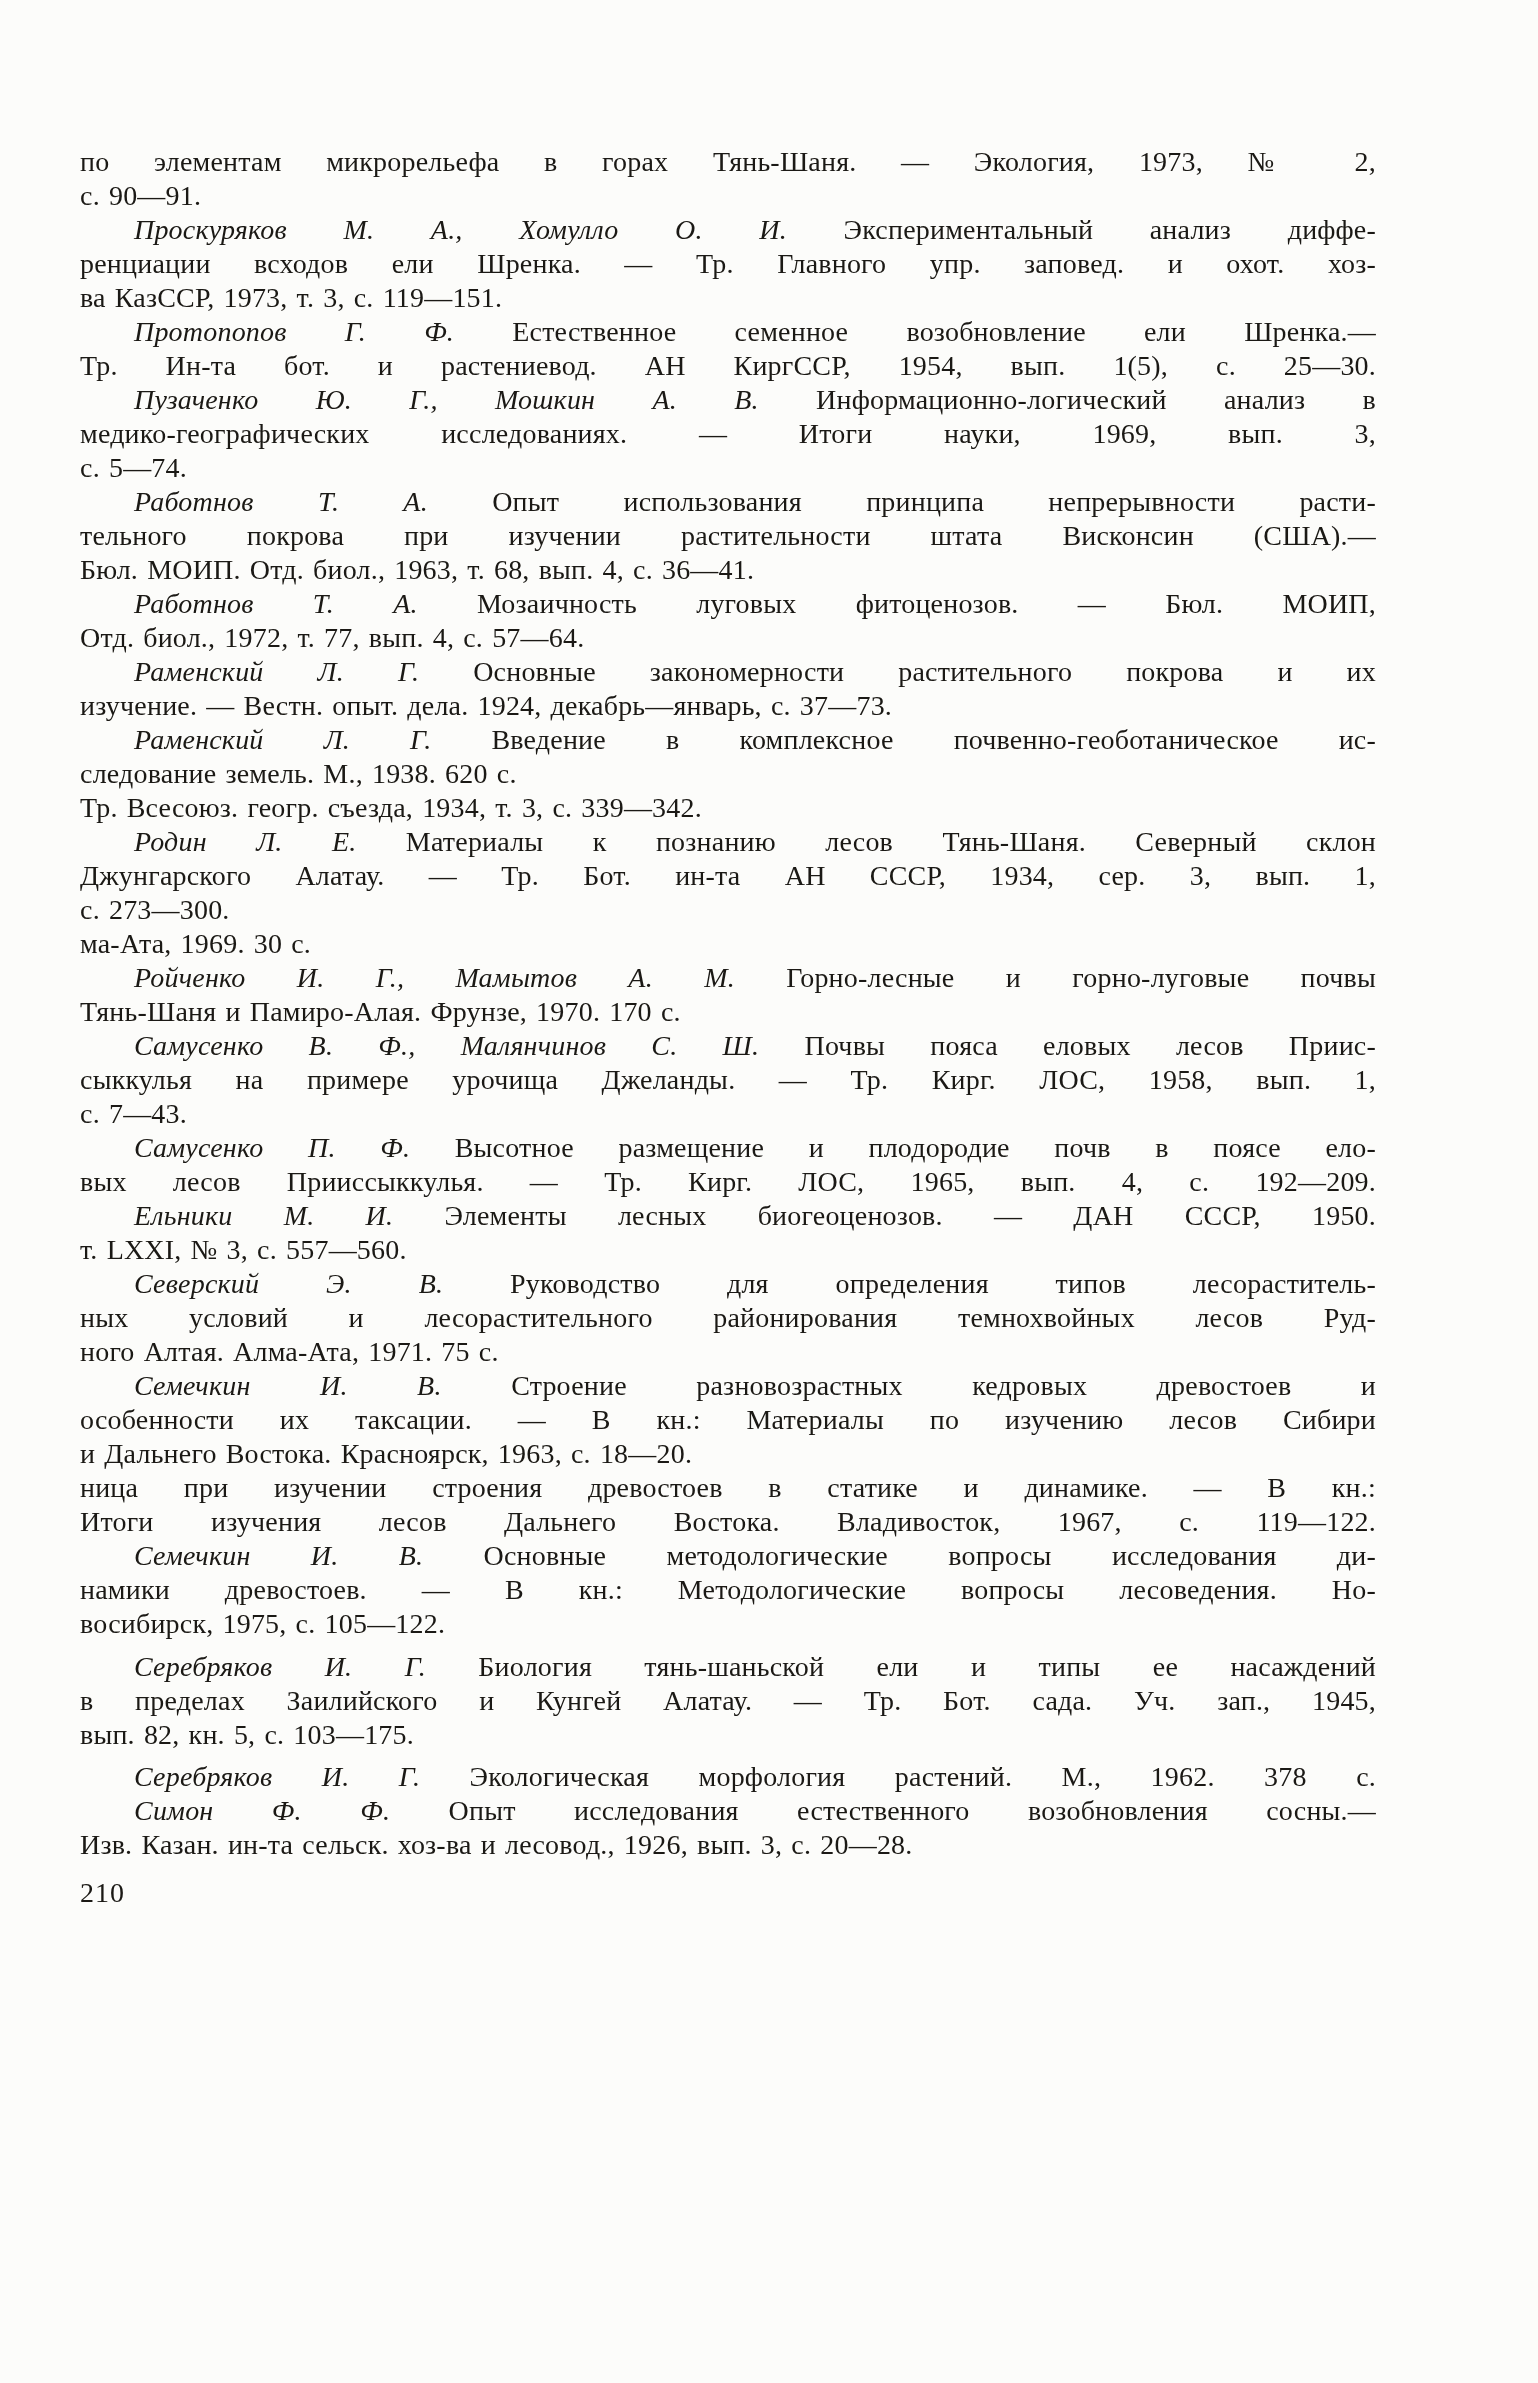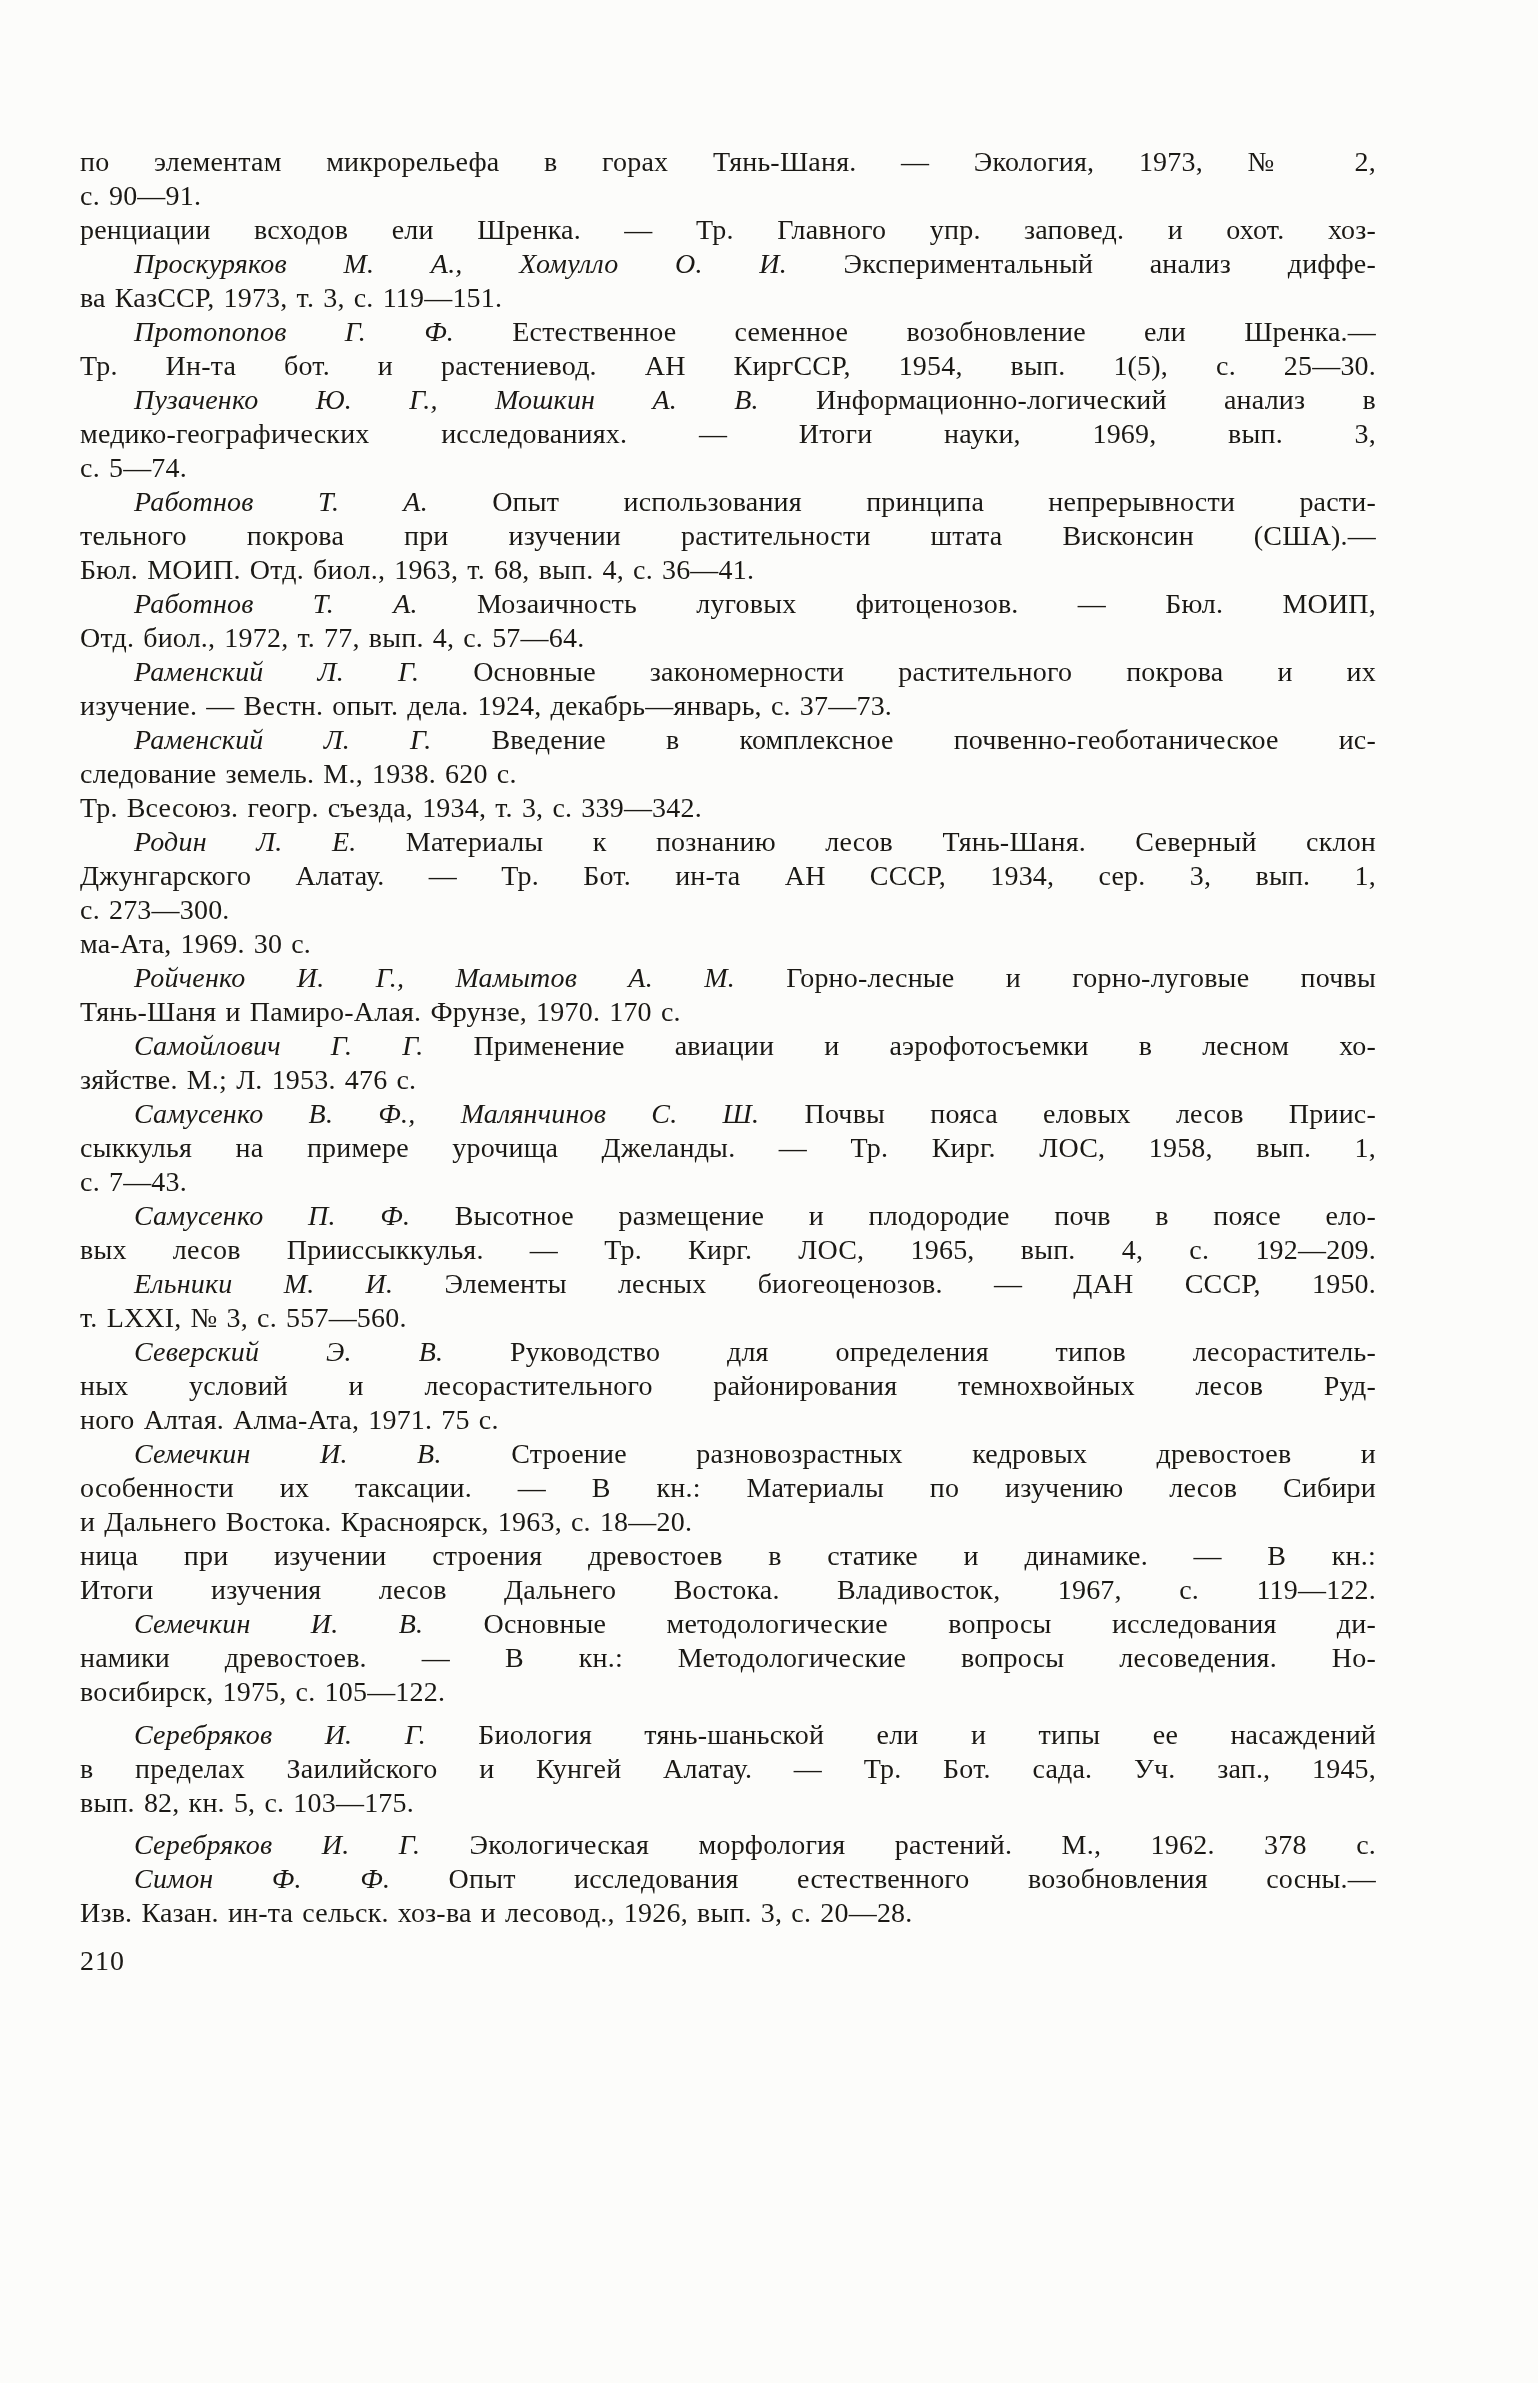--- a/index.html
+++ b/index.html
@@ -50,22 +50,22 @@
 </head>
 <body>
 
 <div class="page">
   <div class="bib">
       <div class="entry">
         <div class="line just"><span class="txt">по элементам микрорельефа в горах Тянь-Шаня. — Экология, 1973, № 2,</span></div>
         <div class="line"><span class="txt">с. 90—91.</span></div>
       </div>
       <div class="entry">
+        <div class="line ind just"><span class="author">Проскуряков М. А., Хомулло О. И.</span><span class="txt"> Экспериментальный анализ диффе-</span></div>
         <div class="line just"><span class="txt">ренциации всходов ели Шренка. — Тр. Главного упр. заповед. и охот. хоз-</span></div>
-        <div class="line ind just"><span class="author">Проскуряков М. А., Хомулло О. И.</span><span class="txt"> Экспериментальный анализ диффе-</span></div>
         <div class="line"><span class="txt">ва КазССР, 1973, т. 3, с. 119—151.</span></div>
       </div>
       <div class="entry">
         <div class="line ind just"><span class="author">Протопопов Г. Ф.</span><span class="txt"> Естественное семенное возобновление ели Шренка.—</span></div>
         <div class="line just"><span class="txt">Тр. Ин-та бот. и растениевод. АН КиргССР, 1954, вып. 1(5), с. 25—30.</span></div>
       </div>
       <div class="entry">
         <div class="line ind just"><span class="author">Пузаченко Ю. Г., Мошкин А. В.</span><span class="txt"> Информационно-логический анализ в</span></div>
         <div class="line just"><span class="txt">медико-географических исследованиях. — Итоги науки, 1969, вып. 3,</span></div>
         <div class="line"><span class="txt">с. 5—74.</span></div>
@@ -94,24 +94,20 @@
         <div class="line ind just"><span class="author">Родин Л. Е.</span><span class="txt"> Материалы к познанию лесов Тянь-Шаня. Северный склон</span></div>
         <div class="line just"><span class="txt">Джунгарского Алатау. — Тр. Бот. ин-та АН СССР, 1934, сер. 3, вып. 1,</span></div>
         <div class="line"><span class="txt">с. 273—300.</span></div>
       </div>
       <div class="entry">
         <div class="line"><span class="txt">ма-Ата, 1969. 30 с.</span></div>
       </div>
       <div class="entry">
         <div class="line ind just"><span class="author">Ройченко И. Г., Мамытов А. М.</span><span class="txt"> Горно-лесные и горно-луговые почвы</span></div>
         <div class="line"><span class="txt">Тянь-Шаня и Памиро-Алая. Фрунзе, 1970. 170 с.</span></div>
-      </div>
-      <div class="entry">
-        <div class="line ind just"><span class="author">Самойлович Г. Г.</span><span class="txt"> Применение авиации и аэрофотосъемки в лесном хо-</span></div>
-        <div class="line"><span class="txt">зяйстве. М.; Л. 1953. 476 с.</span></div>
       </div>
       <div class="entry">
         <div class="line ind just"><span class="author">Самусенко В. Ф., Малянчинов С. Ш.</span><span class="txt"> Почвы пояса еловых лесов Приис-</span></div>
         <div class="line just"><span class="txt">сыккулья на примере урочища Джеланды. — Тр. Кирг. ЛОС, 1958, вып. 1,</span></div>
         <div class="line"><span class="txt">с. 7—43.</span></div>
       </div>
       <div class="entry">
         <div class="line ind just"><span class="author">Самусенко П. Ф.</span><span class="txt"> Высотное размещение и плодородие почв в поясе ело-</span></div>
         <div class="line just"><span class="txt">вых лесов Прииссыккулья. — Тр. Кирг. ЛОС, 1965, вып. 4, с. 192—209.</span></div>
       </div>

